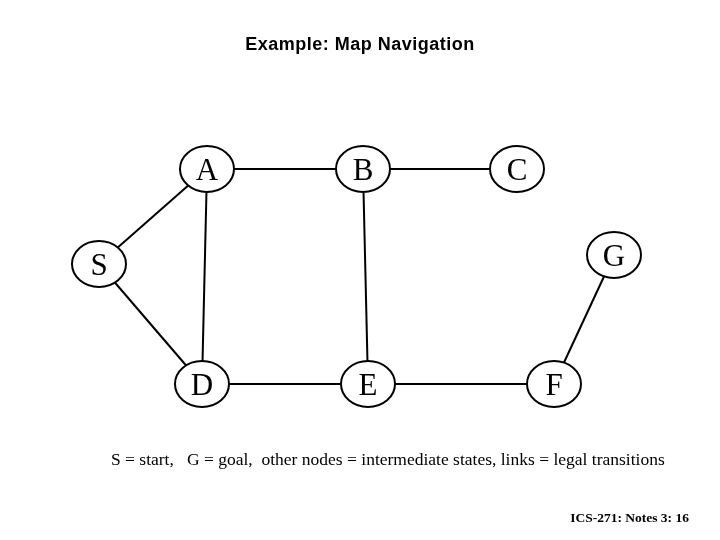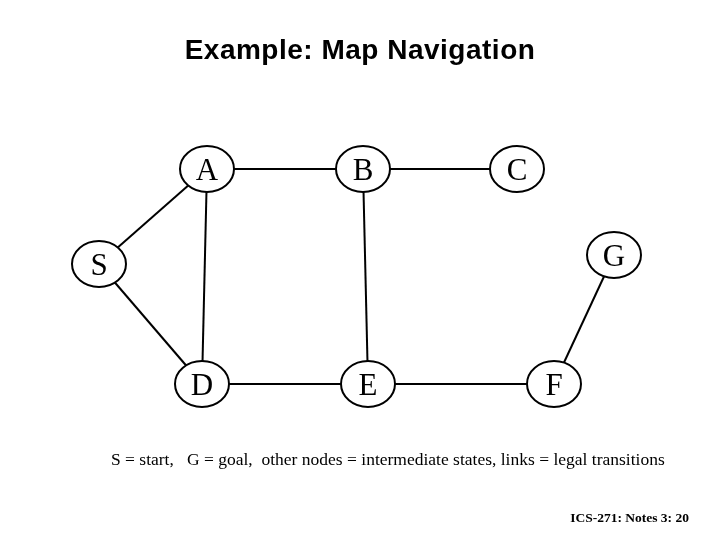--- a/index.html
+++ b/index.html
@@ -18,21 +18,21 @@
   }
   .slide-title {
     position: absolute;
     top: 35px;
     left: 0;
     width: 720px;
     margin: 0;
     text-align: center;
     font-family: "Liberation Sans", sans-serif;
     font-weight: bold;
-    font-size: 28px;
+    font-size: 18px;
     line-height: 1.1;
     color: #000000;
     letter-spacing: 0.5px;
   }
   .graph-svg {
     position: absolute;
     top: 0;
     left: 0;
     width: 720px;
     height: 540px;
@@ -115,14 +115,14 @@
       <g>
         <ellipse cx="368" cy="384" rx="27" ry="23"></ellipse>
         <text x="368" y="394.5">E</text>
       </g>
       <g>
         <ellipse cx="554" cy="384" rx="27" ry="23"></ellipse>
         <text x="554" y="394.5">F</text>
       </g>
     </svg>
   <div class="caption">S = start,   G = goal,  other nodes = intermediate states, links = legal transitions</div>
-  <div class="footer">ICS-271: Notes 3: 20</div>
+  <div class="footer">ICS-271: Notes 3: 16</div>
 </div>
 
 </body></html>

